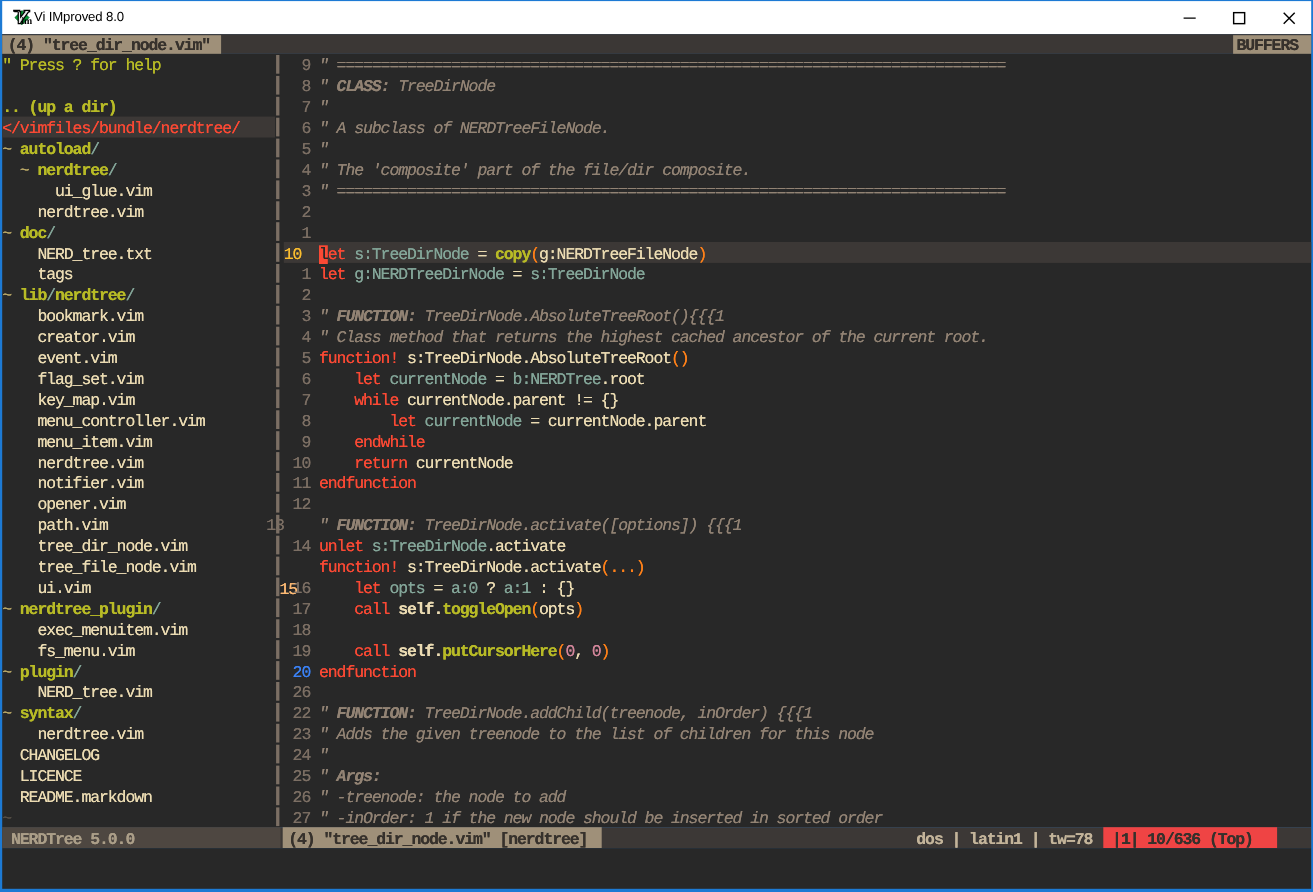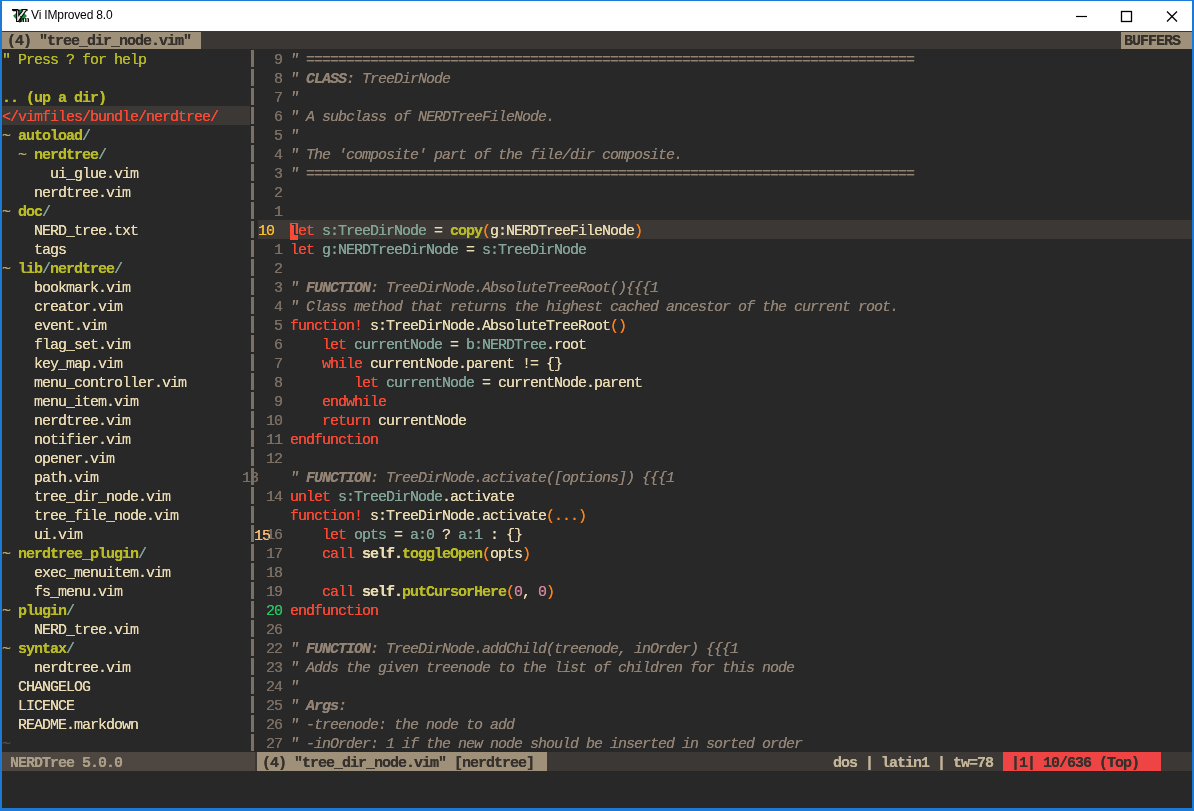--- a/index.html
+++ b/index.html
@@ -168,21 +168,21 @@
 <div class="row mono" style="left:288px;top:437px"><span class="r">unlet</span><span class="f"> </span><span class="b">s:TreeDirNode</span><span class="f">.activate</span></div>
 <div class="row mono" style="left:240px;top:476px;width:40px;text-align:center;color:#fdba74">15</div>
 <div class="row mono" style="left:288px;top:456px"><span class="r">function!</span><span class="f"> s:TreeDirNode.activate</span><span class="o">(...)</span></div>
 <div class="row mono" style="left:240px;top:475px;width:40px;text-align:right;color:#7c6f64">16</div>
 <div class="row mono" style="left:288px;top:475px"><span class="f">    </span><span class="r">let</span><span class="f"> </span><span class="b">opts</span><span class="f"> = </span><span class="b">a:0</span><span class="f"> ? </span><span class="b">a:1</span><span class="f"> : {}</span></div>
 <div class="row mono" style="left:240px;top:494px;width:40px;text-align:right;color:#7c6f64">17</div>
 <div class="row mono" style="left:288px;top:494px"><span class="f">    </span><span class="r">call</span><span class="f"> </span><span class="fb">self.</span><span class="g">toggleOpen</span><span class="o">(</span><span class="f">opts</span><span class="o">)</span></div>
 <div class="row mono" style="left:240px;top:513px;width:40px;text-align:right;color:#7c6f64">18</div>
 <div class="row mono" style="left:240px;top:532px;width:40px;text-align:right;color:#7c6f64">19</div>
 <div class="row mono" style="left:288px;top:532px"><span class="f">    </span><span class="r">call</span><span class="f"> </span><span class="fb">self.</span><span class="g">putCursorHere</span><span class="o">(</span><span class="p">0</span><span class="f">, </span><span class="p">0</span><span class="o">)</span></div>
-<div class="row mono" style="left:240px;top:551px;width:40px;text-align:right;color:#22c55e">20</div>
+<div class="row mono" style="left:240px;top:551px;width:40px;text-align:right;color:#3b82f6">20</div>
 <div class="row mono" style="left:288px;top:551px"><span class="r">endfunction</span></div>
 <div class="row mono" style="left:240px;top:570px;width:40px;text-align:right;color:#7c6f64">26</div>
 <div class="row mono" style="left:240px;top:589px;width:40px;text-align:right;color:#7c6f64">22</div>
 <div class="row mono" style="left:288px;top:589px"><span class="c">" </span><span class="cb">FUNCTION:</span><span class="c"> TreeDirNode.addChild(treenode, inOrder) {{{1</span></div>
 <div class="row mono" style="left:240px;top:608px;width:40px;text-align:right;color:#7c6f64">23</div>
 <div class="row mono" style="left:288px;top:608px"><span class="c">" Adds the given treenode to the list of children for this node</span></div>
 <div class="row mono" style="left:240px;top:627px;width:40px;text-align:right;color:#7c6f64">24</div>
 <div class="row mono" style="left:288px;top:627px"><span class="c">"</span></div>
 <div class="row mono" style="left:240px;top:646px;width:40px;text-align:right;color:#7c6f64">25</div>
 <div class="row mono" style="left:288px;top:646px"><span class="c">" </span><span class="cb">Args:</span></div>

